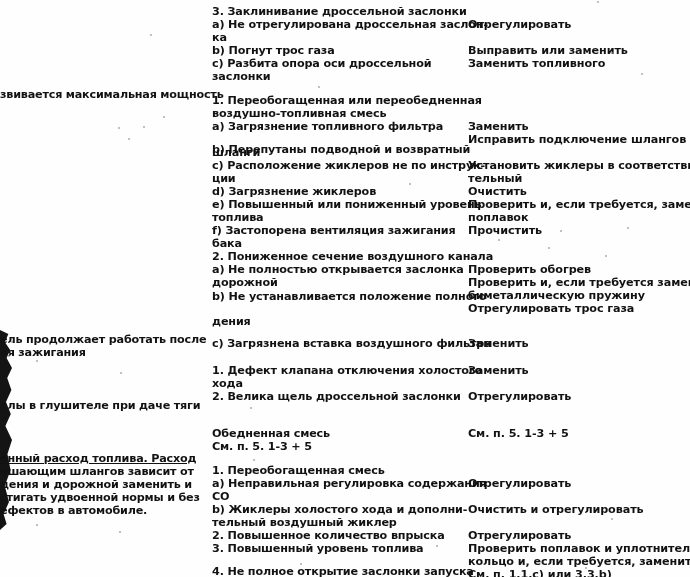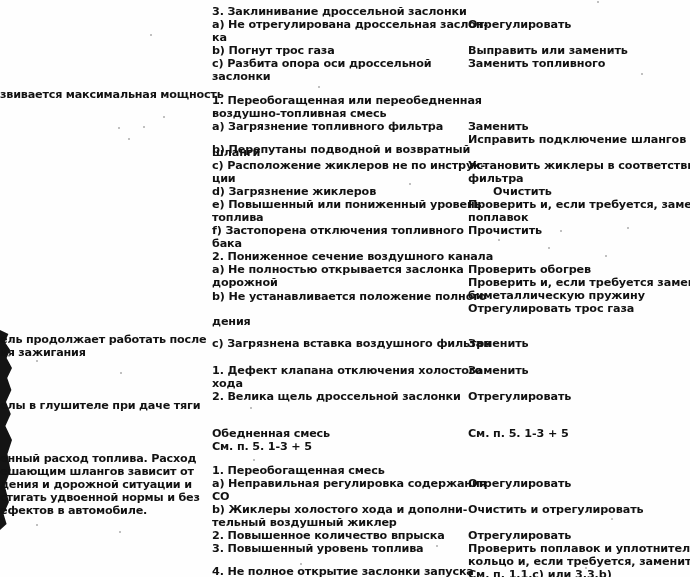--- a/index.html
+++ b/index.html
@@ -72,44 +72,44 @@
 
 <div id="page">
 
   <div class="scan-edge"></div>
 
   <div class="col col-symptom">
       <div class="line" style="top: 88px;">звивается максимальная мощность</div>
       <div class="line" style="top: 333px;">ель продолжает работать после</div>
       <div class="line" style="top: 346px;">ия зажигания</div>
       <div class="line" style="top: 399px;">елы в глушителе при даче тяги</div>
-      <div class="line" style="top: 452px;">енный расход топлива. Расход</div>
+      <div class="line" style="top: 452px; text-decoration: underline;">енный расход топлива. Расход</div>
       <div class="line" style="top: 465px;">ешающим шлангов зависит от</div>
-      <div class="line" style="top: 478px;">дения и дорожной ситуации и</div>
+      <div class="line" style="top: 478px;">дения и дорожной заменить и</div>
       <div class="line" style="top: 491px;">стигать удвоенной нормы и без</div>
       <div class="line" style="top: 504px;">ефектов в автомобиле.</div>
     </div>
   <div class="col col-cause">
       <div class="line" style="top: 5px;">3. Заклинивание дроссельной заслонки</div>
       <div class="line" style="top: 18px;">a) Не отрегулирована дроссельная заслон-</div>
       <div class="line" style="top: 31px;">ка</div>
       <div class="line" style="top: 44px;">b) Погнут трос газа</div>
       <div class="line" style="top: 57px;">c) Разбита опора оси дроссельной</div>
       <div class="line" style="top: 70px;">заслонки</div>
       <div class="line" style="top: 94px;">1. Переобогащенная или переобедненная</div>
       <div class="line" style="top: 107px;">воздушно-топливная смесь</div>
       <div class="line" style="top: 120px;">a) Загрязнение топливного фильтра</div>
       <div class="line" style="top: 143px;">b) Перепутаны подводной и возвратный</div>
       <div class="line" style="top: 146px;">шланги</div>
       <div class="line" style="top: 159px;">c) Расположение жиклеров не по инструк-</div>
       <div class="line" style="top: 172px; text-align: right;">ции</div>
       <div class="line" style="top: 185px;">d) Загрязнение жиклеров</div>
       <div class="line" style="top: 198px;">e) Повышенный или пониженный уровень</div>
       <div class="line" style="top: 211px;">топлива</div>
-      <div class="line" style="top: 224px;">f) Застопорена отключения топливного</div>
+      <div class="line" style="top: 224px;">f) Застопорена вентиляция зажигания</div>
       <div class="line" style="top: 237px;">бака</div>
       <div class="line" style="top: 250px;">2. Пониженное сечение воздушного канала</div>
       <div class="line" style="top: 263px;">a) Не полностью открывается заслонка</div>
       <div class="line" style="top: 276px;">дорожной</div>
       <div class="line" style="top: 290px;">b) Не устанавливается положение полного</div>
       <div class="line" style="top: 315px;">дения</div>
       <div class="line" style="top: 337px;">c) Загрязнена вставка воздушного фильтра</div>
       <div class="line" style="top: 364px;">1. Дефект клапана отключения холостого</div>
       <div class="line" style="top: 377px;">хода</div>
       <div class="line" style="top: 390px;">2. Велика щель дроссельной заслонки</div>
@@ -124,22 +124,22 @@
       <div class="line" style="top: 542px;">3. Повышенный уровень топлива</div>
       <div class="line" style="top: 565px;">4. Не полное открытие заслонки запуска</div>
     </div>
   <div class="col col-remedy">
       <div class="line" style="top: 18px;">Отрегулировать</div>
       <div class="line" style="top: 44px;">Выправить или заменить</div>
       <div class="line" style="top: 57px;">Заменить топливного</div>
       <div class="line" style="top: 120px;">Заменить</div>
       <div class="line" style="top: 133px; text-align: right;">Исправить подключение шлангов</div>
       <div class="line" style="top: 159px;">Установить жиклеры в соответствии с</div>
-      <div class="line" style="top: 172px;">фильтра</div>
-      <div class="line" style="top: 185px; margin-left: 25px;">Очистить</div>
+      <div class="line" style="top: 172px;">тельный</div>
+      <div class="line" style="top: 185px;">Очистить</div>
       <div class="line" style="top: 198px;">Проверить и, если требуется, заменить</div>
       <div class="line" style="top: 211px;">поплавок</div>
       <div class="line" style="top: 224px;">Прочистить</div>
       <div class="line" style="top: 263px;">Проверить обогрев</div>
       <div class="line" style="top: 276px;">Проверить и, если требуется заменить</div>
       <div class="line" style="top: 289px;">биметаллическую пружину</div>
       <div class="line" style="top: 302px;">Отрегулировать трос газа</div>
       <div class="line" style="top: 337px;">Заменить</div>
       <div class="line" style="top: 364px;">Заменить</div>
       <div class="line" style="top: 390px;">Отрегулировать</div>

